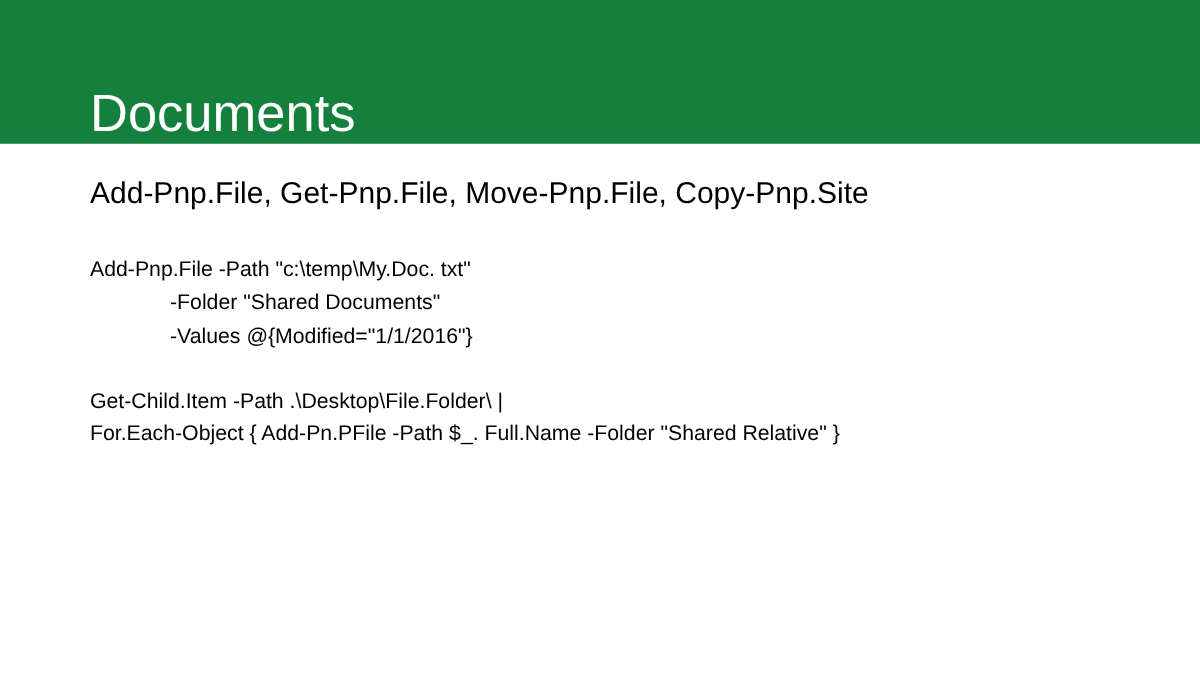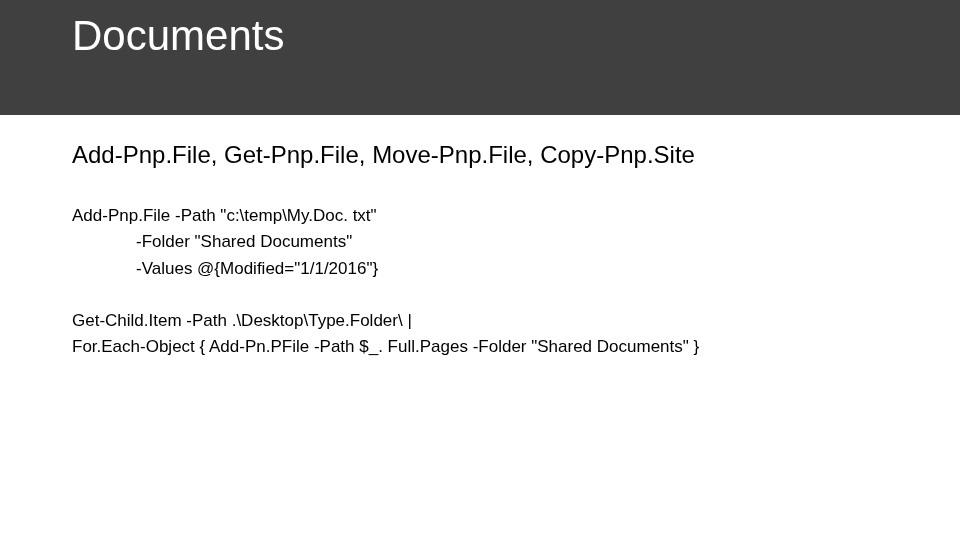--- a/index.html
+++ b/index.html
@@ -5,27 +5,27 @@
   html, body {
     margin: 0;
     padding: 0;
     width: 960px;
     height: 540px;
     font-family: Arial, Helvetica, sans-serif;
     background: #ffffff;
     overflow: hidden;
   }
   .header {
-    background: #404040;
+    background: #15803d;
     height: 115px;
     width: 100%;
     box-sizing: border-box;
     padding-left: 72px;
     display: flex;
-    align-items: flex-start;
+    align-items: flex-end;
   }
   .header h1 {
     color: #ffffff;
     font-size: 42px;
     font-weight: 400;
     margin: 0;
     padding-top: 12px;
   }
   .content {
     padding: 26px 72px 0 72px;
@@ -60,18 +60,18 @@
 
   <p class="subtitle">Add-Pnp.File, Get-Pnp.File, Move-Pnp.File, Copy-Pnp.Site</p>
 
   <div class="code-block">
     <div class="code-line">Add-Pnp.File -Path "c:\temp\My.Doc. txt"</div>
     <div class="code-line indent1">-Folder "Shared Documents"</div>
     <div class="code-line indent1">-Values @{Modified="1/1/2016"}</div>
   </div>
 
   <div class="code-block">
-    <div class="code-line">Get-Child.Item -Path .\Desktop\Type.Folder\ |</div>
-    <div class="code-line">For.Each-Object { Add-Pn.PFile -Path $_. Full.Pages -Folder "Shared Documents" }</div>
+    <div class="code-line">Get-Child.Item -Path .\Desktop\File.Folder\ |</div>
+    <div class="code-line">For.Each-Object { Add-Pn.PFile -Path $_. Full.Name -Folder "Shared Relative" }</div>
   </div>
 
 
 </div>
 
 </body></html>

